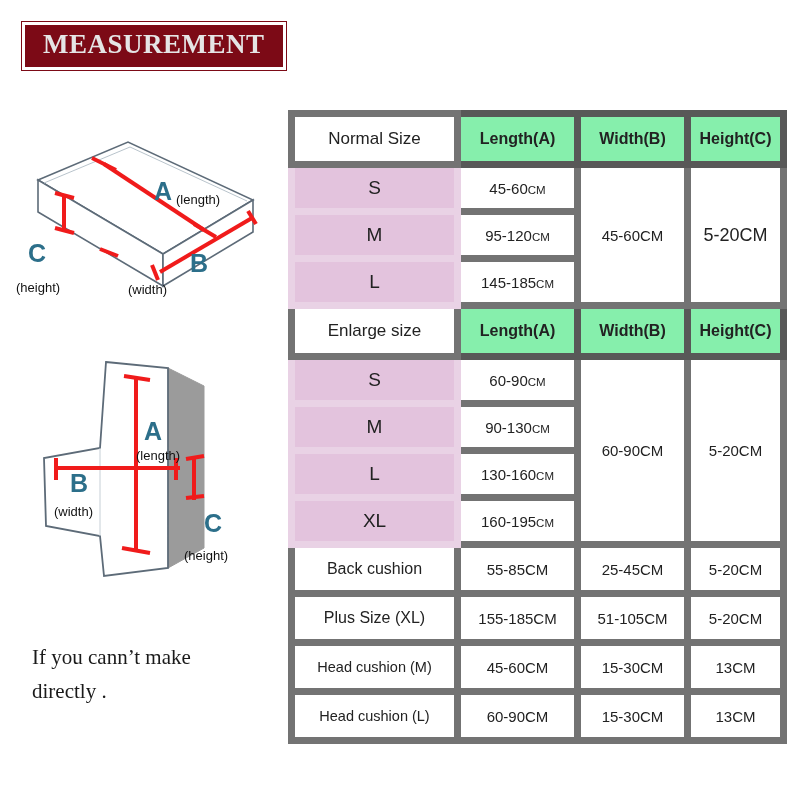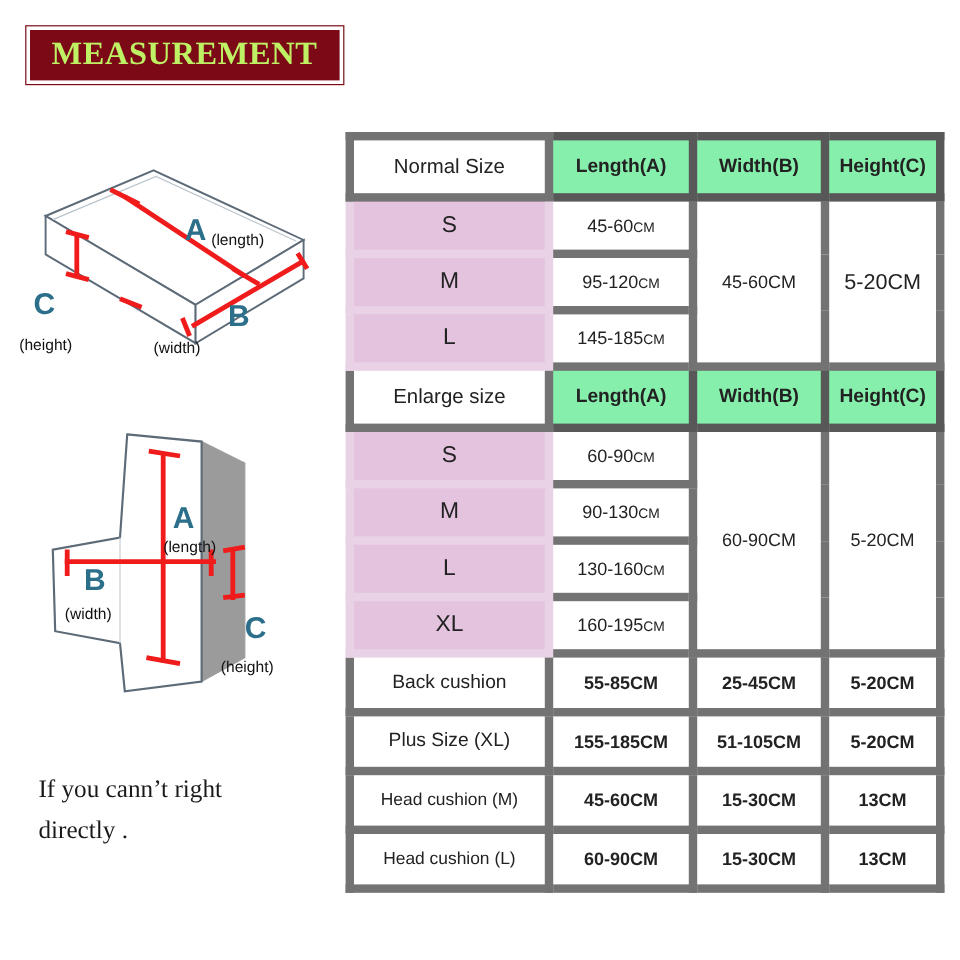--- a/index.html
+++ b/index.html
@@ -19,21 +19,21 @@
   #title-banner {
     position: absolute;
     left: 22px;
     top: 22px;
     background: #7c0a16;
     border: 3px solid #ffffff;
     box-shadow: 0 0 0 1px #7c0a16;
     padding: 6px 18px 9px 18px;
   }
   #title-banner .title-text {
-    color: #bef264;
+    color: #e5e5e5;
     font-family: "Liberation Serif", serif;
     font-weight: bold;
     font-size: 27px;
     letter-spacing: 0.5px;
     line-height: 1;
     white-space: nowrap;
   }
 
   
   .illus {
@@ -132,21 +132,20 @@
     background: #ffffff;
     color: #2c6f8a;
     font-size: 16px;
     height: 40px;
   }
   .row-label.small { font-size: 14.5px; }
   .row-val {
     background: #ffffff;
     font-size: 15px;
     height: 40px;
-    font-weight: bold;
   }
 </style>
 </head>
 <body>
 
 <div id="title-banner">
   <div class="title-text">MEASUREMENT</div>
 </div>
 
 <div class="illus" id="illus-cushion">
@@ -215,21 +214,21 @@
 
     <text class="label-letter" x="52" y="152" font-size="25">B</text>
     <text class="label-sub" x="36" y="176" font-size="13">(width)</text>
 
     <text class="label-letter" x="186" y="192" font-size="25">C</text>
     <text class="label-sub" x="166" y="220" font-size="13">(height)</text>
   </svg>
 </div>
 
 <div id="note">
-  <div>If you cann’t right</div>
+  <div>If you cann’t make</div>
   <div>directly .</div>
 </div>
 
 <table id="size-table">
   <colgroup>
     <col class="c0">
       <col class="c1">
       <col class="c2">
       <col class="c3">
   </colgroup>

